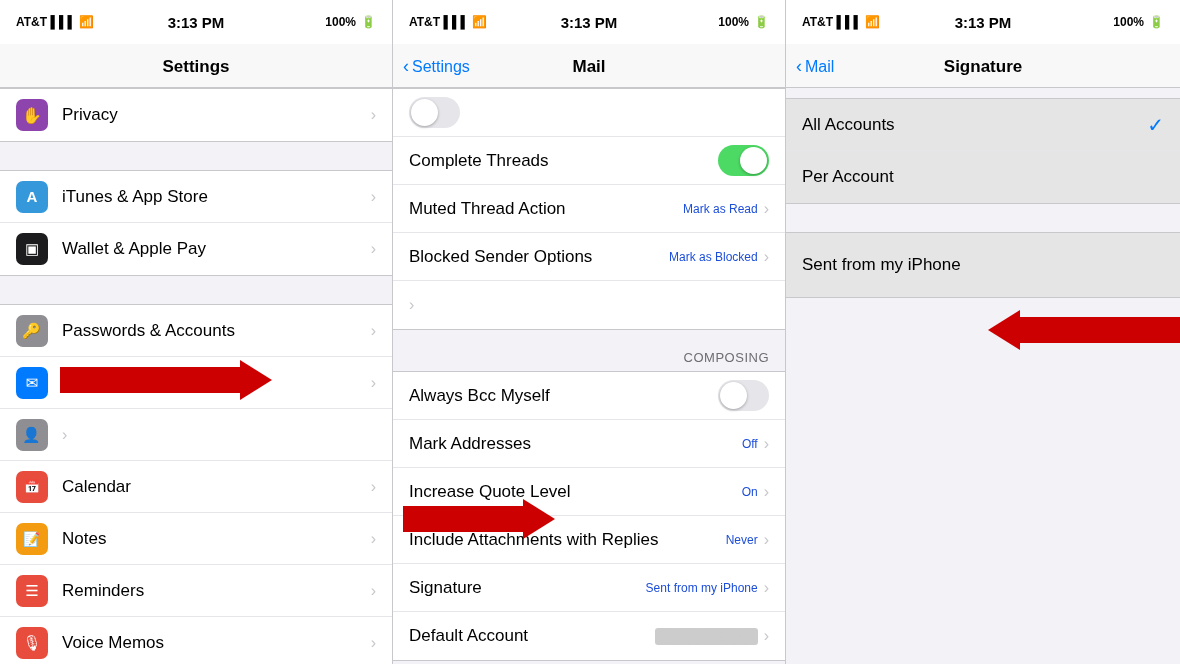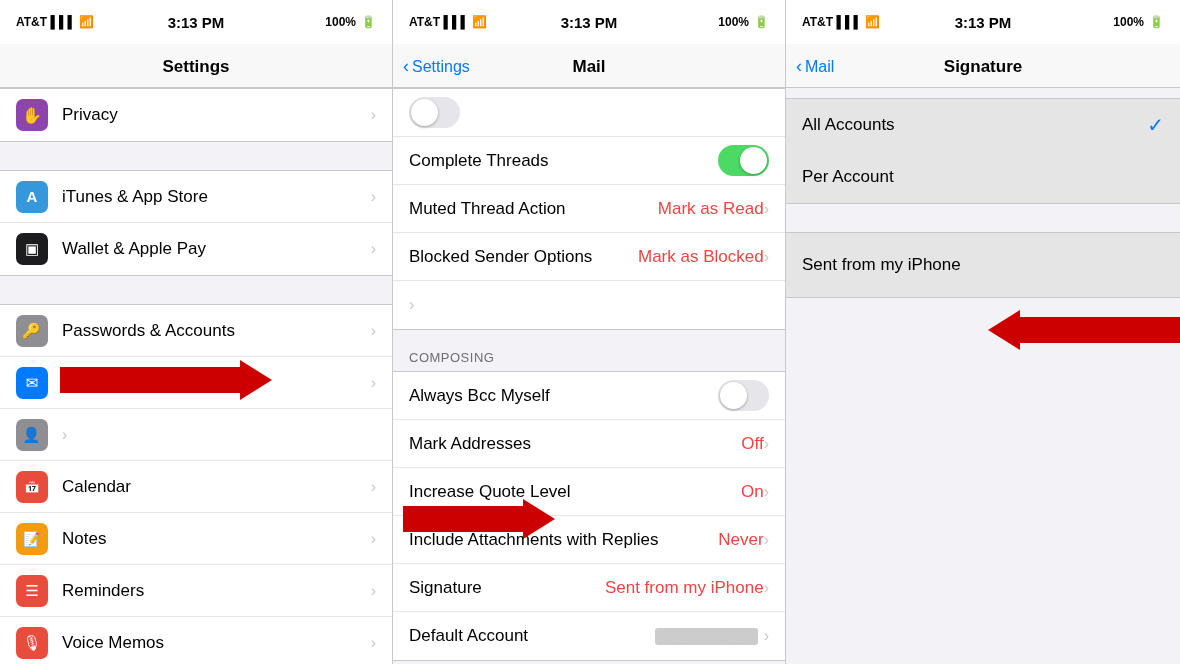--- a/index.html
+++ b/index.html
@@ -117,33 +117,34 @@
       box-shadow: 0 1px 3px rgba(0,0,0,0.3);
       transition: left 0.2s;
     }
     .toggle-switch.on .toggle-knob { left: 22px; }
     .toggle-switch.off .toggle-knob { left: 2px; }
 
     .section-label {
       font-size: 13px; color: #6d6d72; font-weight: 400;
       text-transform: uppercase; letter-spacing: 0.5px;
       padding: 20px 16px 6px;
+      text-align: right;
     }
 
     .mail-item {
       display: flex; align-items: center;
       padding: 0 16px;
       height: 48px;
       border-bottom: 1px solid #e5e5ea;
       background: white;
       position: relative;
     }
     .mail-item:last-child { border-bottom: none; }
     .mail-item .mi-label { flex: 1; font-size: 17px; color: #000; }
-    .mail-item .mi-value { color: #ef4444; font-size: 17px; }
+    .mail-item .mi-value { color: #1d4ed8; font-size: 12px; margin-right: 6px; }
     .mail-item .mi-chevron { color: #c7c7cc; font-size: 16px; }
 
     .mail-footer {
       padding: 10px 16px;
       font-size: 13px; color: #6d6d72;
       background: #f2f2f7;
     }
 
     
     .sig-panel {

